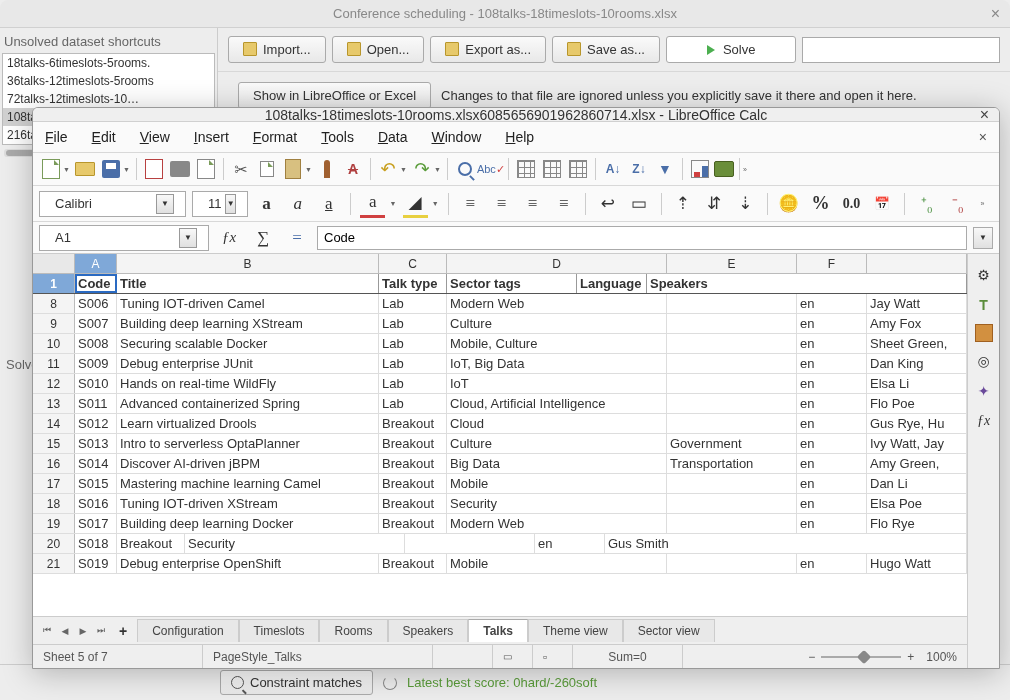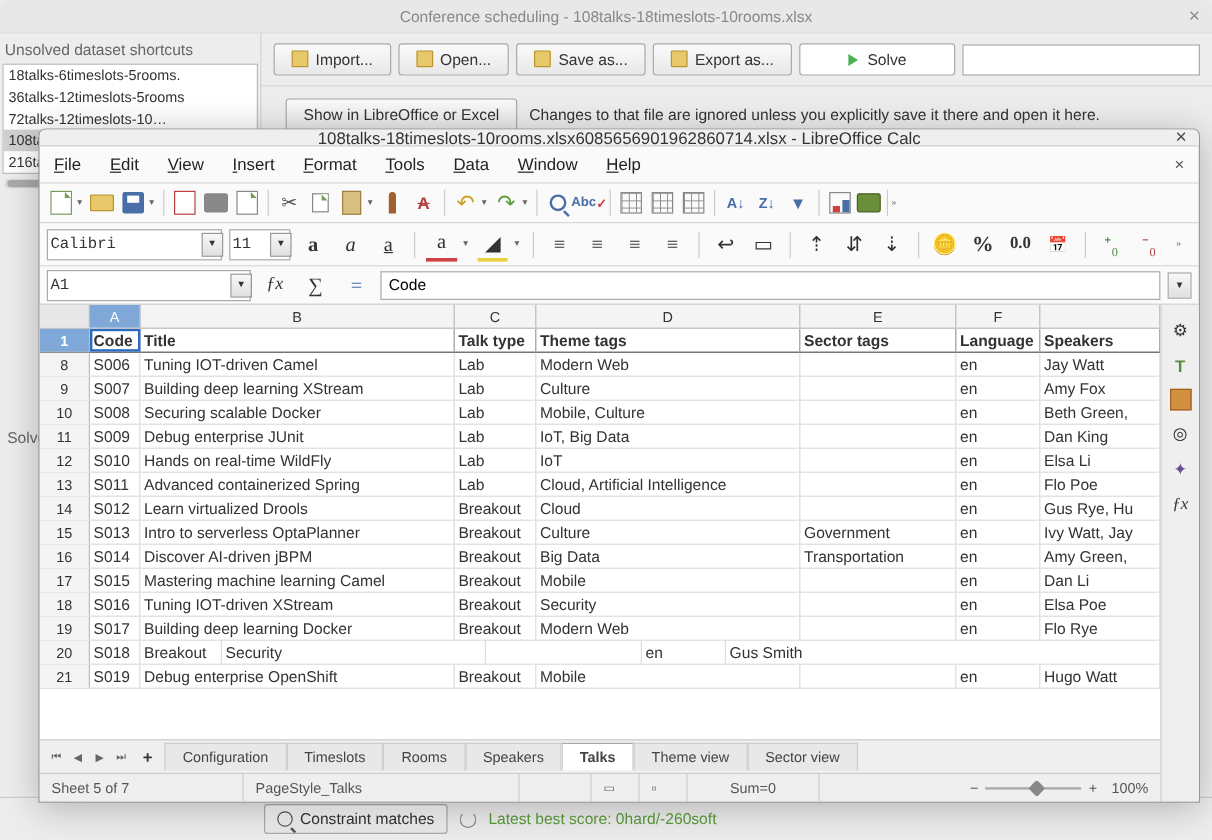--- a/index.html
+++ b/index.html
@@ -38,21 +38,21 @@
   .lo-titlebar { height: 14px; background: #efefef; border-bottom: 1px solid #d0d0d0; display: flex; align-items: center; justify-content: center; font-size: 14px; position: relative; }
   .lo-titlebar .x { position: absolute; right: 10px; color: #444; font-size: 16px; }
   .lo-menubar { height: 30px; display: flex; align-items: center; gap: 24px; padding: 0 12px; font-size: 14px; color: #222; }
   .lo-menubar span u { text-decoration: underline; }
   .lo-menu-close { margin-left: auto; color: #555; font-size: 14px; }
   .lo-toolbar { height: 34px; border-top: 1px solid #d8d8d8; border-bottom: 1px solid #d8d8d8; display: flex; align-items: center; gap: 2px; padding: 0 6px; }
   .tb-icon { width: 24px; height: 24px; border-radius: 2px; display: flex; align-items: center; justify-content: center; font-size: 14px; color: #555; cursor: default; }
   .tb-sep { width: 1px; height: 22px; background: #ccc; margin: 0 3px; }
   .tb-dd { width: 8px; font-size: 7px; color: #666; margin-left: -2px; }
   .lo-format-row { height: 36px; display: flex; align-items: center; gap: 6px; padding: 0 6px; border-bottom: 1px solid #d8d8d8; }
-  .combo { background: #fff; border: 1px solid #aaa; height: 26px; display: flex; align-items: center; padding: 0 2px; font-size: 13px; gap: 4px; font-family: Liberation Mono, monospace; }
+  .combo { background: #fff; border: 1px solid #aaa; height: 26px; display: flex; align-items: center; padding: 0 15px; font-size: 13px; gap: 4px; }
   .combo .dd { border: 1px solid #999; background: linear-gradient(#f8f8f8,#e0e0e0); width: 18px; height: 20px; display: flex; align-items: center; justify-content: center; font-size: 8px; margin-left: auto; margin-right: -4px; }
   .fbtn { width: 28px; height: 28px; display: flex; align-items: center; justify-content: center; font-family: serif; font-size: 17px; color: #333; }
   .lo-ref-row { height: 32px; display: flex; align-items: center; gap: 6px; padding: 0 6px; border-bottom: 1px solid #ccc; }
   .name-box { width: 170px; }
   .fx-icon { font-style: italic; font-family: serif; color: #333; font-size: 15px; }
   .formula-input { flex: 1; background: #fff; border: 1px solid #aaa; height: 24px; padding: 0 6px; font-size: 13px; }
   .expand-btn { width: 20px; height: 22px; border: 1px solid #aaa; background: linear-gradient(#f8f8f8,#e0e0e0); font-size: 8px; display: flex; align-items: center; justify-content: center; }
 
   .lo-body { flex: 1; display: flex; overflow: hidden; }
   .lo-sheet-area { flex: 1; display: flex; flex-direction: column; overflow: hidden; }
@@ -106,21 +106,21 @@
   .ic-save:after { content:""; position:absolute; top:3px; left:4px; width:10px; height:6px; background:#fff; }
   .ic-pdf { width:18px; height:20px; background:#fff; border:1px solid #b84040; }
   .ic-print { width:20px; height:16px; background:#888; border-radius:2px; }
   .ic-cut { font-size:16px; }
   .ic-paste { width:16px; height:20px; background:#d8c080; border:1px solid #a08040; }
   .ic-brush { width:6px; height:18px; background:#a06030; border-radius:3px 3px 0 0; }
   .ic-undo { color:#c8a020; font-size:18px; }
   .ic-redo { color:#5a9c3a; font-size:18px; }
   .ic-search { width:14px; height:14px; border:2px solid #4a6ea8; border-radius:50%; position:relative; }
   .ic-search:after { content:""; position:absolute; bottom:-5px; right:-5px; width:6px; height:2px; background:#4a6ea8; transform:rotate(45deg); }
-  .ic-abc { font-size:11px; color:#4a6ea8; font-weight:bold; }
+  .ic-abc { font-size:11px; color:#4a6ea8; font-weight:normal; }
   .ic-grid { width:18px; height:18px; background:linear-gradient(#fff,#fff); border:1px solid #888; background-image:linear-gradient(#888 1px,transparent 1px),linear-gradient(90deg,#888 1px,transparent 1px); background-size:6px 6px; }
   .ic-sort { font-size:12px; font-weight:bold; }
   .ic-chart { width:18px; height:18px; background:linear-gradient(to top,#d04040 33%,transparent 33%),linear-gradient(to top,#4a6ea8 66%, transparent 66%); background-size:6px 100%; background-repeat:no-repeat; background-position:2px 0, 10px 0; border:1px solid #888; }
 </style>
 </head>
 <body>
 
 <div class="parent-window">
   <div class="parent-titlebar">
     <span>Conference scheduling - 108talks-18timeslots-10rooms.xlsx</span>
@@ -146,25 +146,25 @@
         <div class="pbtn">
             <span class="picon"></span>
             <span>Import...</span>
           </div>
         <div class="pbtn">
             <span class="picon"></span>
             <span>Open...</span>
           </div>
         <div class="pbtn">
             <span class="picon"></span>
-            <span>Save as...</span>
+            <span>Export as...</span>
           </div>
         <div class="pbtn">
             <span class="picon"></span>
-            <span>Export as...</span>
+            <span>Save as...</span>
           </div>
         <div class="solve-btn">
             <span class="tri-green"></span>
             <span>Solve</span>
           </div>
         <input type="text" style="flex: 1 1 0%; min-width: 140px; height: 26px; border: 1px solid rgb(170, 170, 170); padding: 0px 4px;">
       </div>
       <div class="parent-row2">
         <div class="pbtn">
             <span>Show in LibreOffice or Excel</span>
@@ -334,21 +334,20 @@
           <div class="colh E">E</div>
           <div class="colh F">F</div>
           <div class="colh G"></div>
         </div>
         <div class="rows" id="sheet-rows">
             <div class="row header">
               <div class="rowh sel">1</div>
               <div class="cell A selected">Code</div>
               <div class="cell B">Title</div>
               <div class="cell C">Talk type</div>
-              <div class="cell D">Theme tags</div>
               <div class="cell E">Sector tags</div>
               <div class="cell F">Language</div>
               <div class="cell G">Speakers</div>
             </div>
             <div class="row">
               <div class="rowh">8</div>
               <div class="cell A">S006</div>
               <div class="cell B">Tuning IOT-driven Camel</div>
               <div class="cell C">Lab</div>
               <div class="cell D">Modern Web</div>
@@ -367,21 +366,21 @@
               <div class="cell G">Amy Fox</div>
             </div>
             <div class="row">
               <div class="rowh">10</div>
               <div class="cell A">S008</div>
               <div class="cell B">Securing scalable Docker</div>
               <div class="cell C">Lab</div>
               <div class="cell D">Mobile, Culture</div>
               <div class="cell E"></div>
               <div class="cell F">en</div>
-              <div class="cell G">Beth Green,</div>
+              <div class="cell G">Sheet Green,</div>
             </div>
             <div class="row">
               <div class="rowh">11</div>
               <div class="cell A">S009</div>
               <div class="cell B">Debug enterprise JUnit</div>
               <div class="cell C">Lab</div>
               <div class="cell D">IoT, Big Data</div>
               <div class="cell E"></div>
               <div class="cell F">en</div>
               <div class="cell G">Dan King</div>

